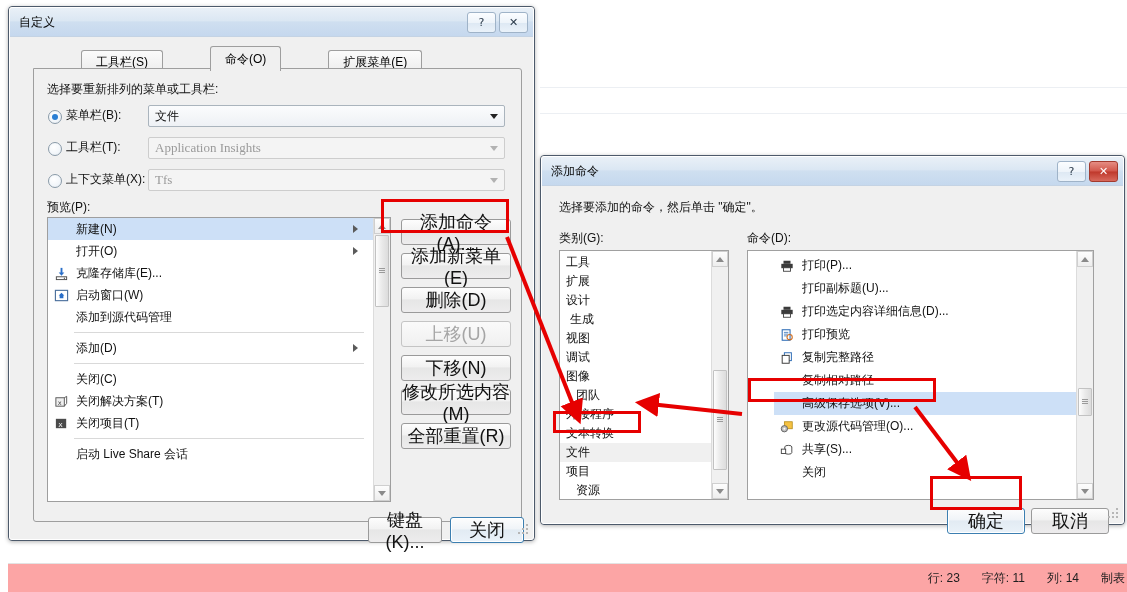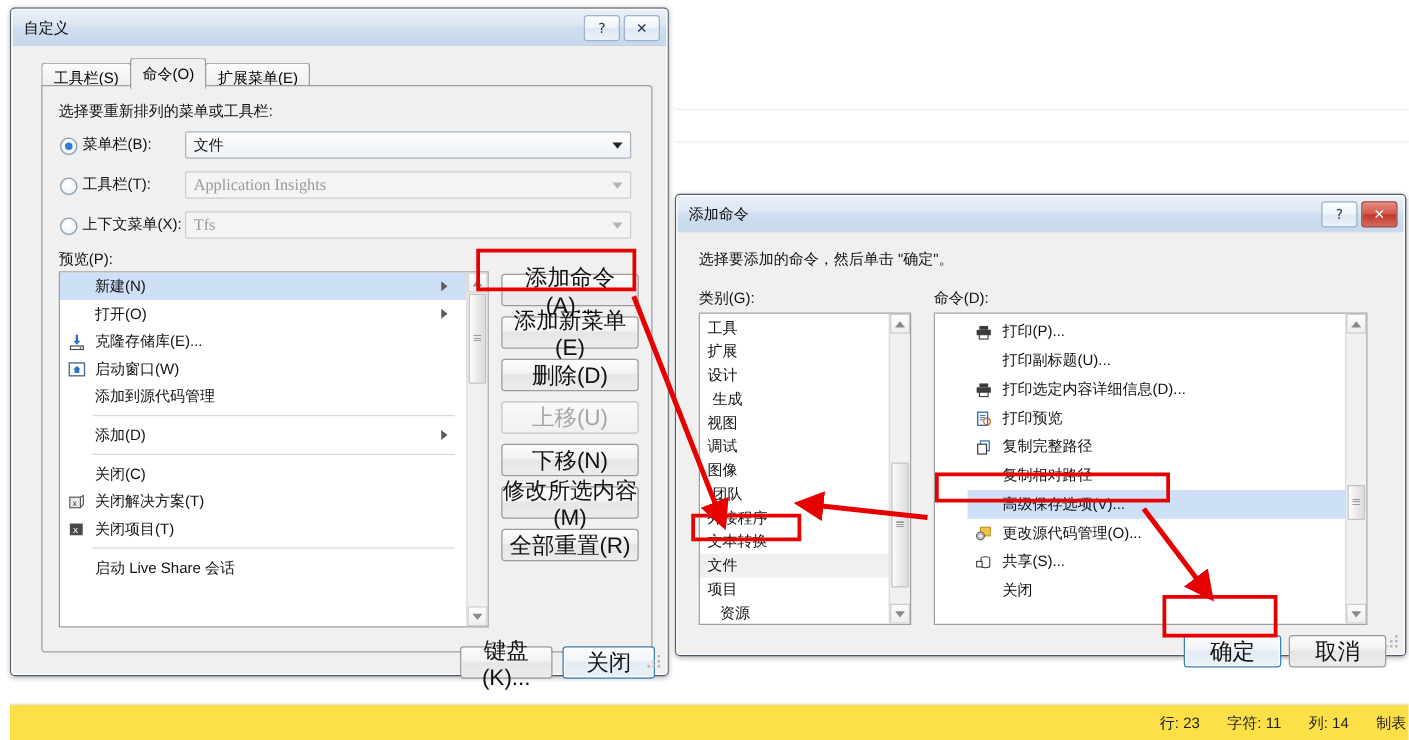--- a/index.html
+++ b/index.html
@@ -10,21 +10,21 @@
     font-family: "Liberation Sans", "DejaVu Sans", sans-serif;
     font-size: 12px;
     color: #000000;
   }
   #root { position: relative; width: 1127px; height: 592px; }
 
   
   .bg-line { position: absolute; left: 540px; width: 587px; height: 1px; background: #eceff3; }
   .bg-statusbar {
     position: absolute; left: 8px; right: 0; bottom: 0; height: 28px;
-    background: #fde047; border-top: 1px solid #e3e3e3;
+    background: #fca5a5; border-top: 1px solid #e3e3e3;
   }
   .status-items {
     position: absolute; right: 0px; top: 6px;
     display: flex; gap: 22px; font-size: 12px; color: #1e1e1e;
     padding-right: 2px;
   }
   .status-items span { white-space: nowrap; }
 
   
   .dialog {
@@ -70,27 +70,27 @@
   .btn.disabled { color: #a5a5a5; background: linear-gradient(to bottom,#fafafa,#f0f0f0); border-color: #c4c4c4; }
   .btn.default {
     border: 1px solid #3c7fb1;
     box-shadow: inset 0 0 0 1px #ffffff;
     background: linear-gradient(to bottom,#fdfdfd 0%, #f0f4f8 45%, #e2ebf3 50%, #eaf2f9 100%);
   }
 
   
   .tabstrip { position: absolute; left: 23px; top: 10px; display: flex; align-items: flex-end; }
   .tab {
-    height: 22px; padding: 0 9px;
+    height: 22px; padding: 0 14px;
     display: flex; align-items: center; justify-content: center;
     font-size: 12px;
     background: linear-gradient(to bottom,#fbfbfb,#ececec);
     border: 1px solid #9e9e9e; border-bottom: none;
     border-radius: 3px 3px 0 0;
-    margin-right: -1px; position: relative; top: 2px;
+    margin-right: -1px; position: relative; top: 2px; margin-left: 48px;
   }
   .tab.active {
     background: #f0f0f0; height: 24px; top: 0; z-index: 3; font-weight: normal;
   }
   .tabpanel {
     position: absolute; left: 23px; top: 32px; width: 487px; height: 452px;
     border: 1px solid #9e9e9e; background: #f0f0f0; border-radius: 0 3px 3px 3px;
   }
 
   
@@ -396,21 +396,21 @@
             <div class="lrow" style="height:19px;">
                 <span class="txt" style="padding-left:6px">视图</span>
               </div>
             <div class="lrow" style="height:19px;">
                 <span class="txt" style="padding-left:6px">调试</span>
               </div>
             <div class="lrow" style="height:19px;">
                 <span class="txt" style="padding-left:6px">图像</span>
               </div>
             <div class="lrow" style="height:19px;">
-                <span class="txt" style="padding-left:10px">团队</span>
+                <span class="txt" style="padding-left:16px">团队</span>
               </div>
             <div class="lrow" style="height:19px;">
                 <span class="txt" style="padding-left:6px">外接程序</span>
               </div>
             <div class="lrow" style="height:19px;">
                 <span class="txt" style="padding-left:6px">文本转换</span>
               </div>
             <div class="lrow" style="height:19px; background:#f0f0f0;">
                 <span class="txt" style="padding-left:6px">文件</span>
               </div>

